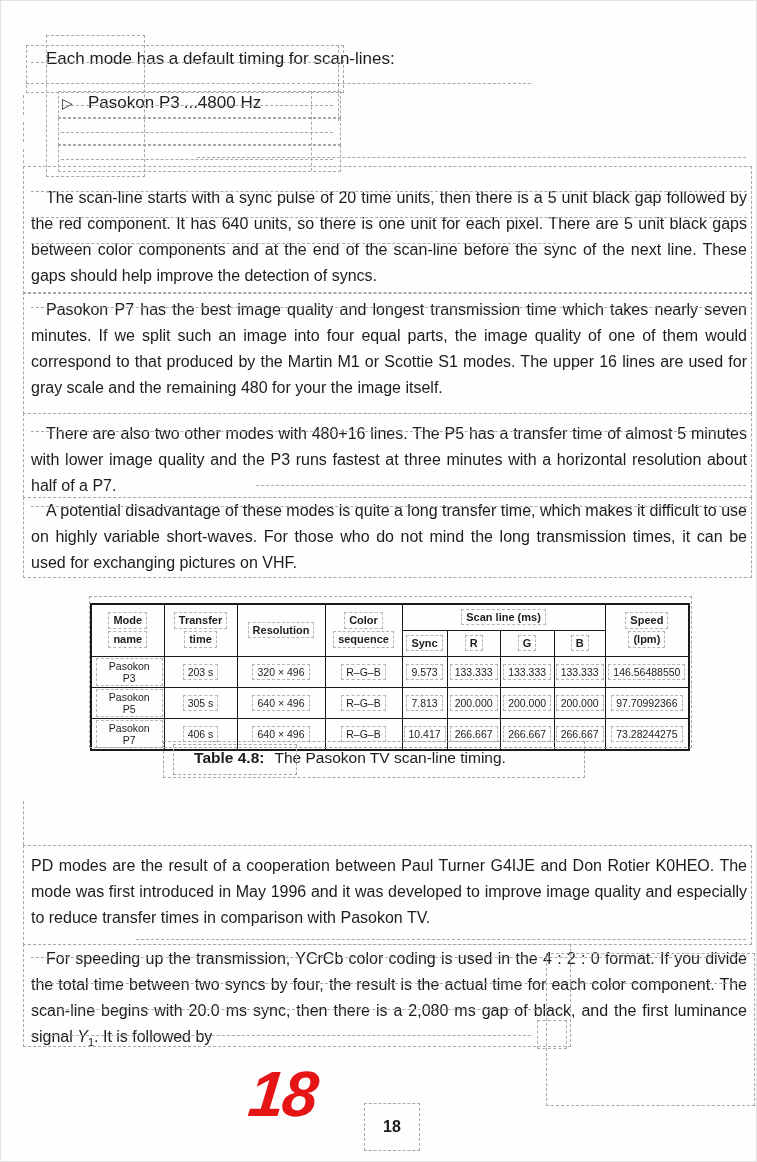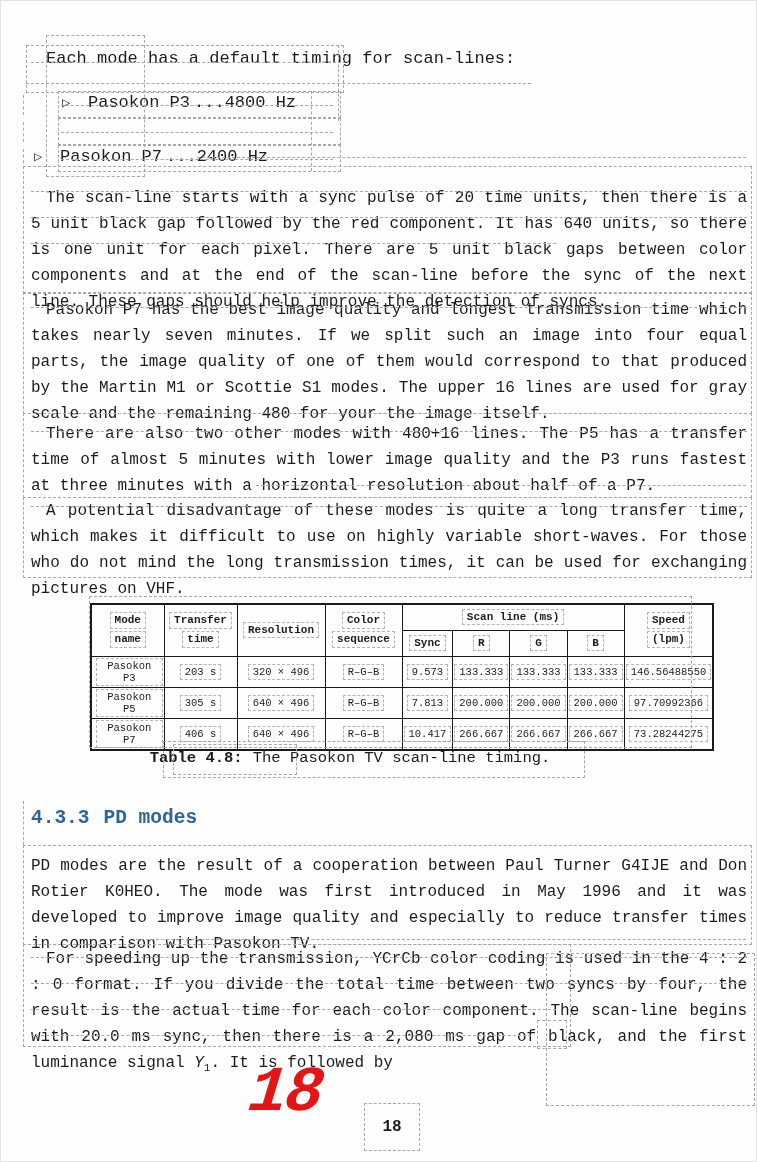--- a/index.html
+++ b/index.html
@@ -1,18 +1,18 @@
 <!DOCTYPE html>
 <html><head>
 <meta charset="utf-8">
 <style>
   html,body{margin:0;padding:0;background:#fff;}
   .page{
     position:relative;width:757px;height:1162px;background:#fefefe;
-    font-family:Liberation Mono, monospace;color:#1c1c1c;overflow:hidden;
+    font-family:Liberation Sans, sans-serif;color:#1c1c1c;overflow:hidden;
     box-sizing:border-box;border:1px solid #e3e3e3;
   }
   
   .intro{position:absolute;left:45px;top:48px;font-size:17px;}
   .bullet-item{position:absolute;left:33px;font-size:17px;white-space:nowrap;}
   .bullet-item .marker{display:inline-block;width:26px;font-size:14px;color:#333;}
   .bullet-item .freq{margin-left:4px;}
   .para{
     position:absolute;left:30px;width:716px;margin:0;
     font-size:16px;line-height:26px;text-align:justify;text-indent:15px;
@@ -56,23 +56,20 @@
 </style>
 </head>
 <body>
 
 <div class="page">
 
   <div class="intro">Each mode has a default timing for scan-lines:</div>
 
   <div class="bullet-item" style="top:92px;margin-left:28px;">
     <span class="marker">▷</span><span>Pasokon P3</span><span class="freq">...4800 Hz</span>
-  </div>
-  <div class="bullet-item" style="top:146px;">
-    <span class="marker">▷</span><span>Pasokon P7</span><span class="freq">...2400 Hz</span>
   </div>
 
   <p class="para" style="top:184px;">The scan-line starts with a sync pulse of 20 time units, then there is a 5 unit black gap followed by the red component. It has 640 units, so there is one unit for each pixel. There are 5 unit black gaps between color components and at the end of the scan-line before the sync of the next line. These gaps should help improve the detection of syncs.</p>
   <p class="para" style="top:296px;">Pasokon P7 has the best image quality and longest transmission time which takes nearly seven minutes. If we split such an image into four equal parts, the image quality of one of them would correspond to that produced by the Martin M1 or Scottie S1 modes. The upper 16 lines are used for gray scale and the remaining 480 for your the image itself.</p>
   <p class="para" style="top:420px;">There are also two other modes with 480+16 lines. The P5 has a transfer time of almost 5 minutes with lower image quality and the P3 runs fastest at three minutes with a horizontal resolution about half of a P7.</p>
   <p class="para" style="top:497px;">A potential disadvantage of these modes is quite a long transfer time, which makes it difficult to use on highly variable short-waves. For those who do not mind the long transmission times, it can be used for exchanging pictures on VHF.</p>
 
   <div class="tblwrap">
     <table class="tbl">
       <colgroup>
@@ -137,23 +134,20 @@
           <td><span class="cellbox">73.28244275</span></td>
         </tr>
       </tbody>
     </table>
   </div>
 
   <div class="caption">
     <span class="cap-label">Table 4.8:</span><span>The Pasokon TV scan-line timing.</span>
   </div>
 
-  <div class="sec-heading" style="color:#2a6699;">
-    <span class="sec-num">4.3.3</span><span>PD modes</span>
-  </div>
 
   <p class="para noindent" style="top:852px;">PD modes are the result of a cooperation between Paul Turner G4IJE and Don Rotier K0HEO. The mode was first introduced in May 1996 and it was developed to improve image quality and especially to reduce transfer times in comparison with Pasokon TV.</p>
   <p class="para" style="top:945px;"><span>For speeding up the transmission, YCrCb color coding is used in the 4 : 2 : 0 format. If you divide the total time between two syncs by four, the result is the actual time for each color component. The scan-line begins with 20.0 ms sync, then there is a 2,080 ms gap of black, and the first luminance signal </span><span class="yvar">Y</span><span class="sub">1</span><span>. It is followed by</span></p>
 
   <div class="stamp" style="color:#e51515;">18</div>
   <div class="pageno-box">18</div>
 
   <div class="ab" style="left:25px;top:44px;width:316px;height:46px;"></div>
   <div class="ab" style="left:45px;top:34px;width:97px;height:140px;"></div>
   <div class="ab" style="left:57px;top:90px;width:281px;height:25px;"></div>

